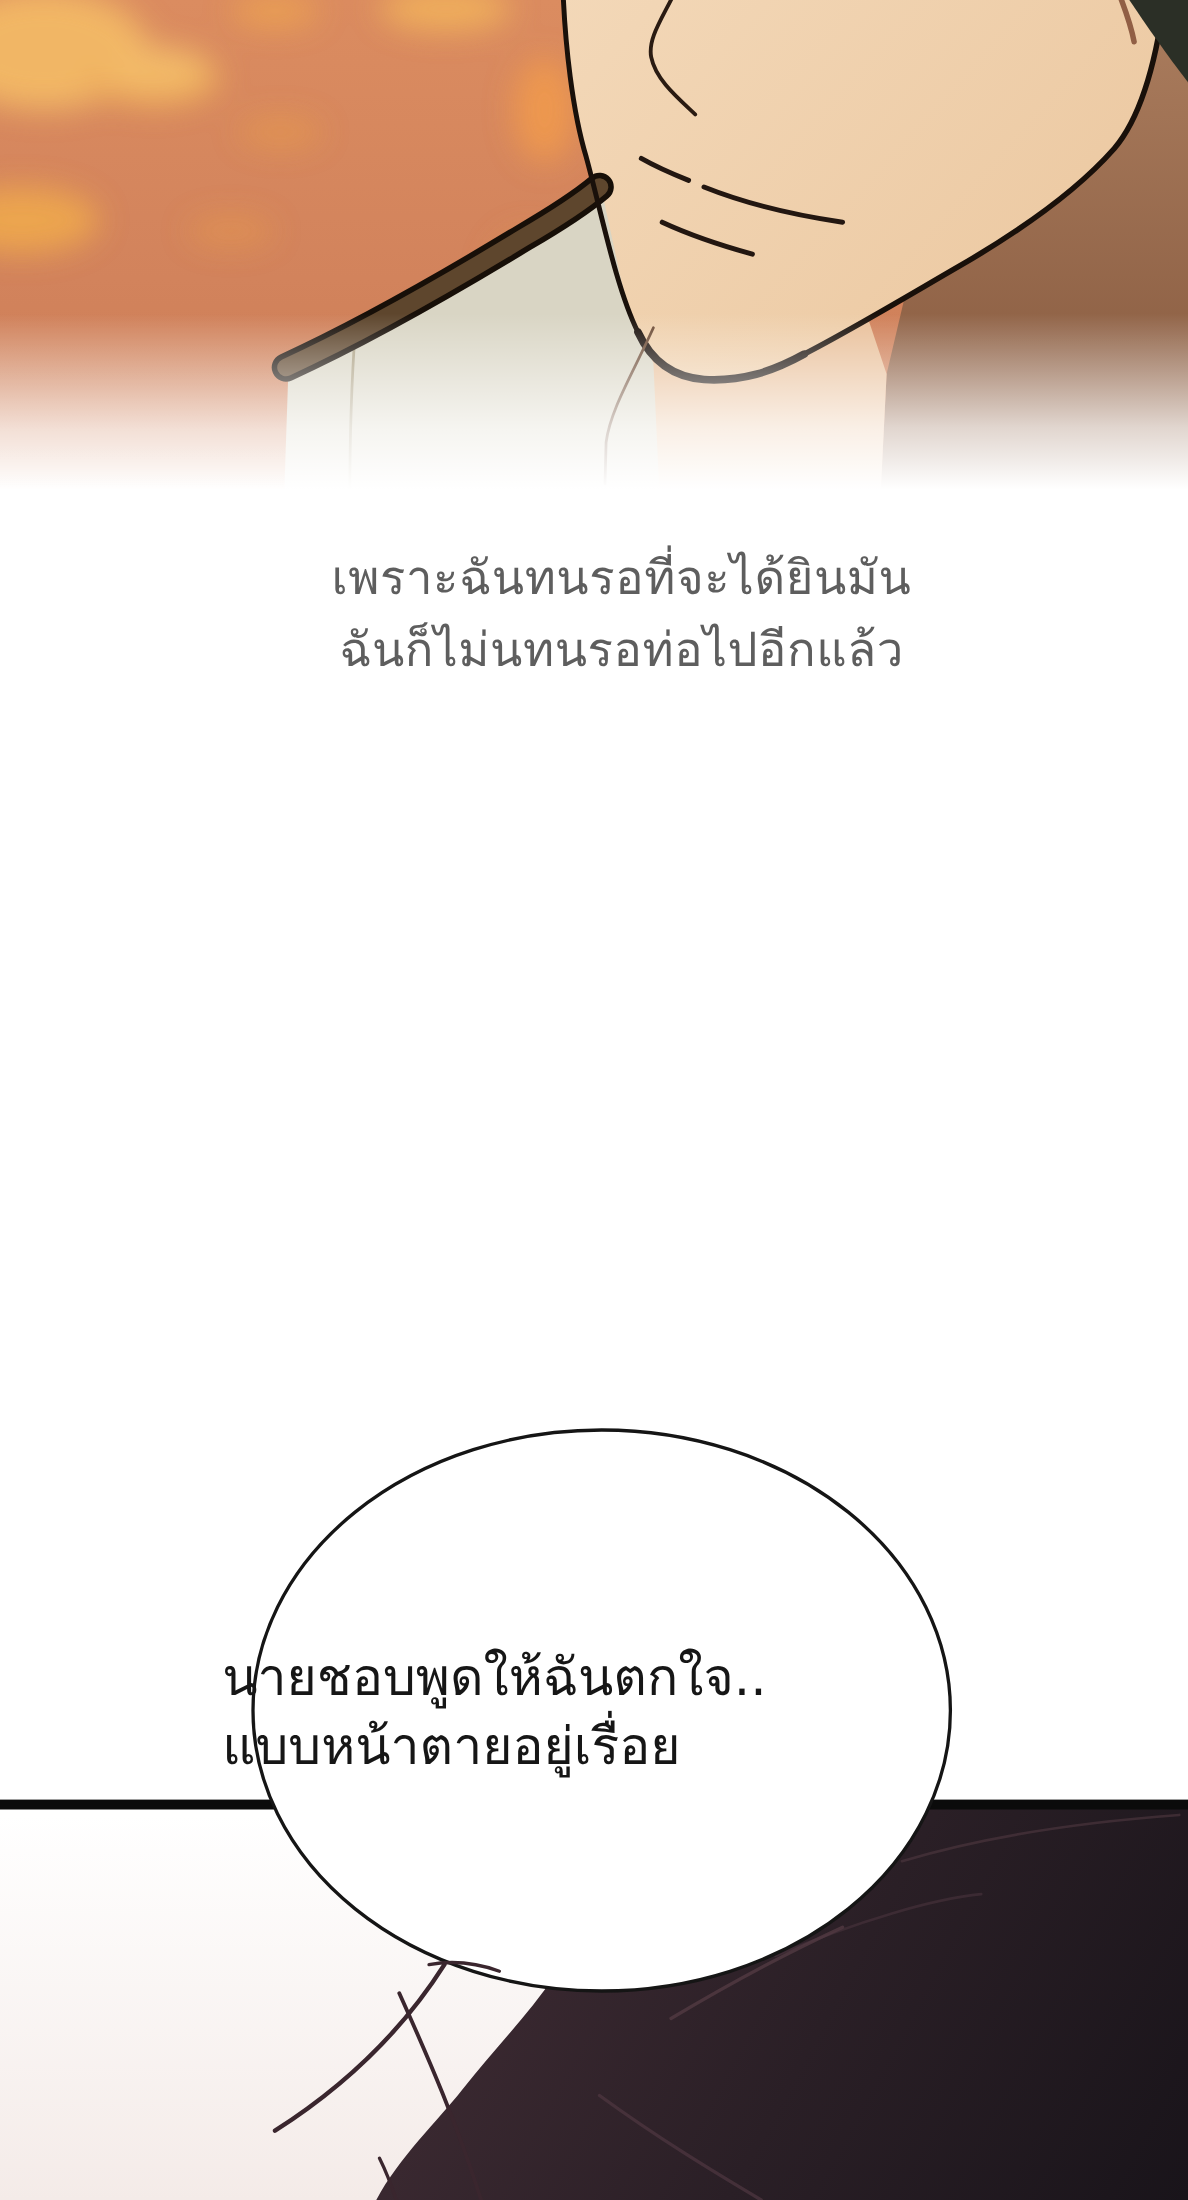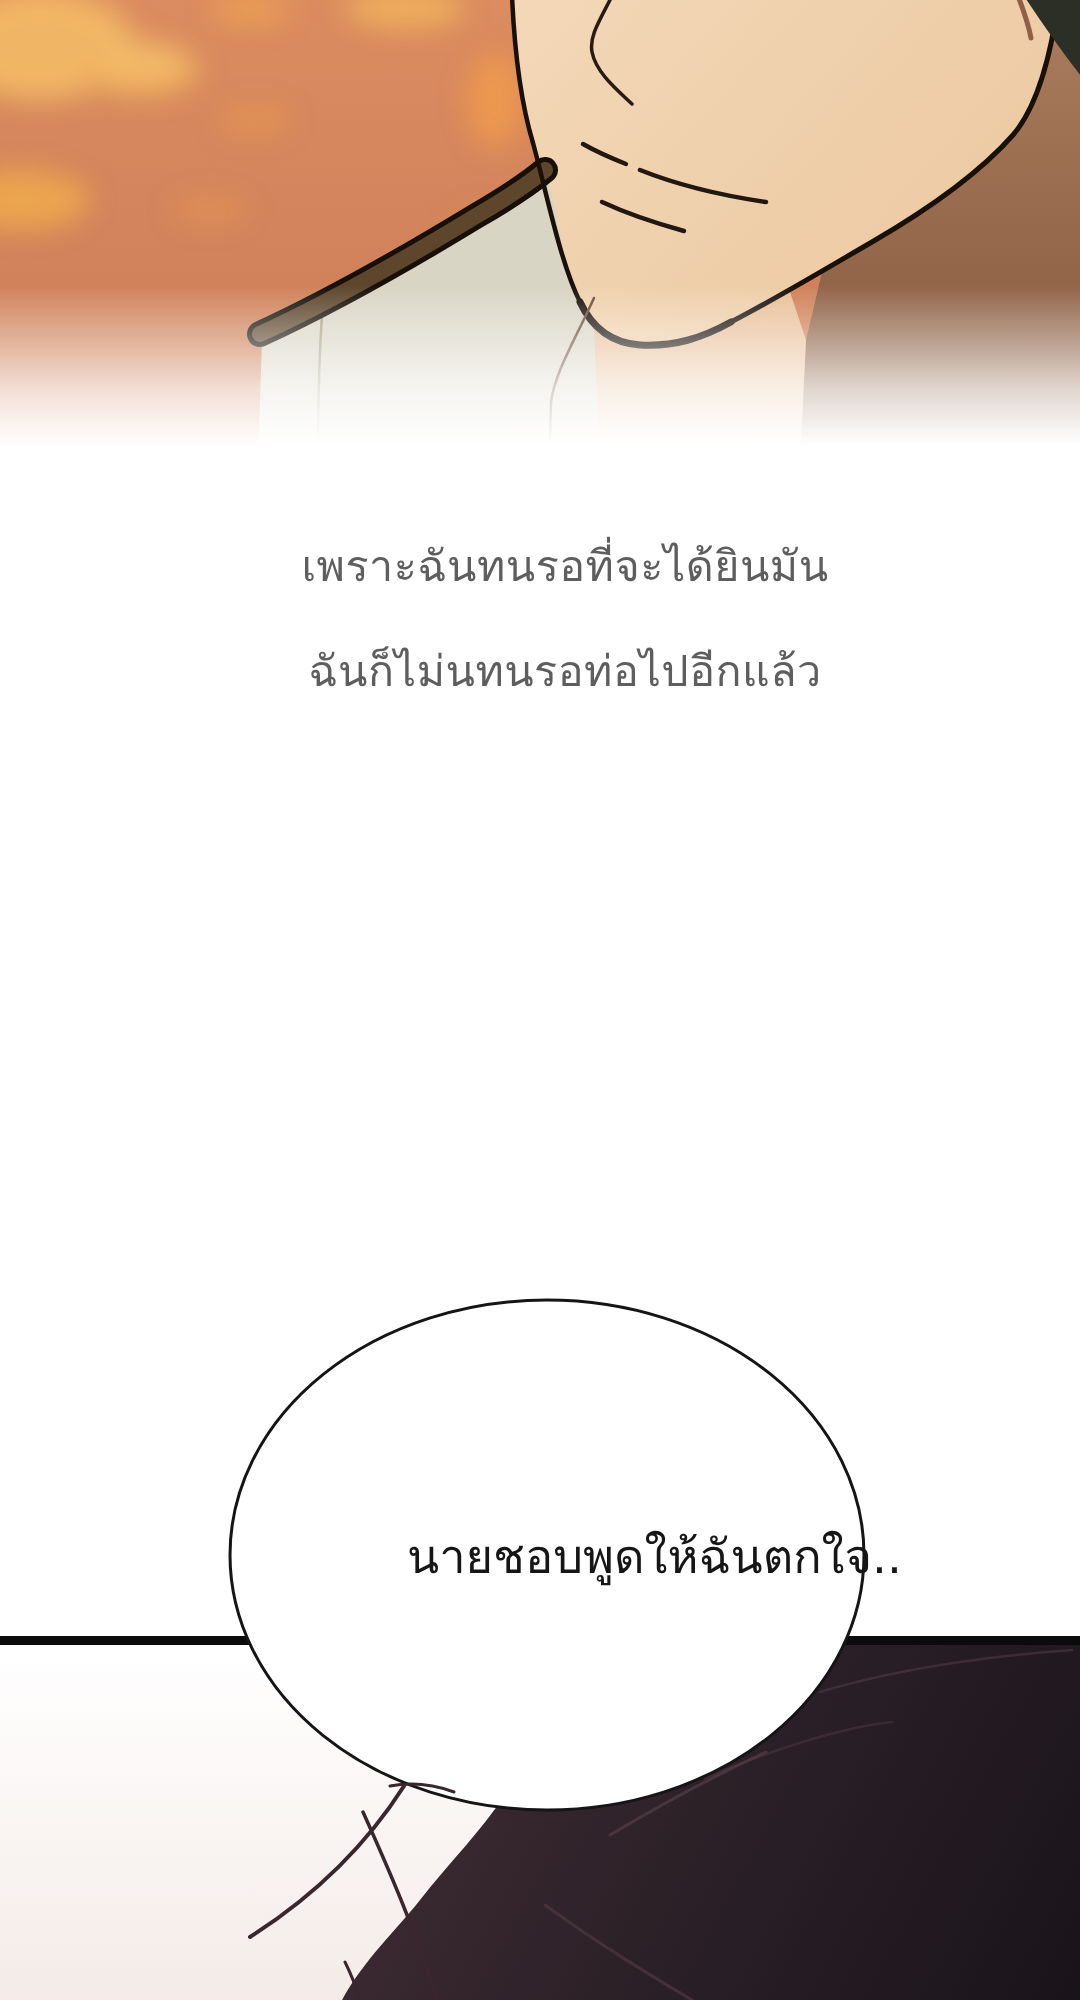--- a/index.html
+++ b/index.html
@@ -21,33 +21,32 @@
     top:494px;
     transform:translateX(-50%);
     width:700px;
     text-align:center;
     font-size:43px;
     line-height:65px;
     color:#5e5e5e;
     letter-spacing:0.5px;
     white-space:nowrap;
   }
-  .narration span{display:block;margin-top:40px;}
+  .narration span{display:block;}
   .bubble-text{
     position:absolute;
     left:552px;
     top:1494px;
     transform:translateX(-50%);
     width:700px;
-    text-align:right;
+    text-align:left;
     font-size:47px;
     line-height:63px;
     color:#161616;
     white-space:nowrap;
-    margin-top:31px;
   }
   .bubble-text span{display:block;}
 </style>
 </head>
 <body>
 
 <div class="page">
 
   <svg class="art" width="1080" height="2000" viewBox="0 0 1080 2000" xmlns="http://www.w3.org/2000/svg">
     <defs>
@@ -152,15 +151,16 @@
     </g>
   </svg>
 
   <div class="narration">
     <span>เพราะฉันทนรอที่จะได้ยินมัน</span>
     <span>ฉันก็ไม่นทนรอท่อไปอีกแล้ว</span>
   </div>
 
   <div class="bubble-text">
     <span>นายชอบพูดให้ฉันตกใจ..</span>
+    <span>แบบหน้าตายอยู่เรื่อย</span>
   </div>
 
 </div>
 
 </body></html>

